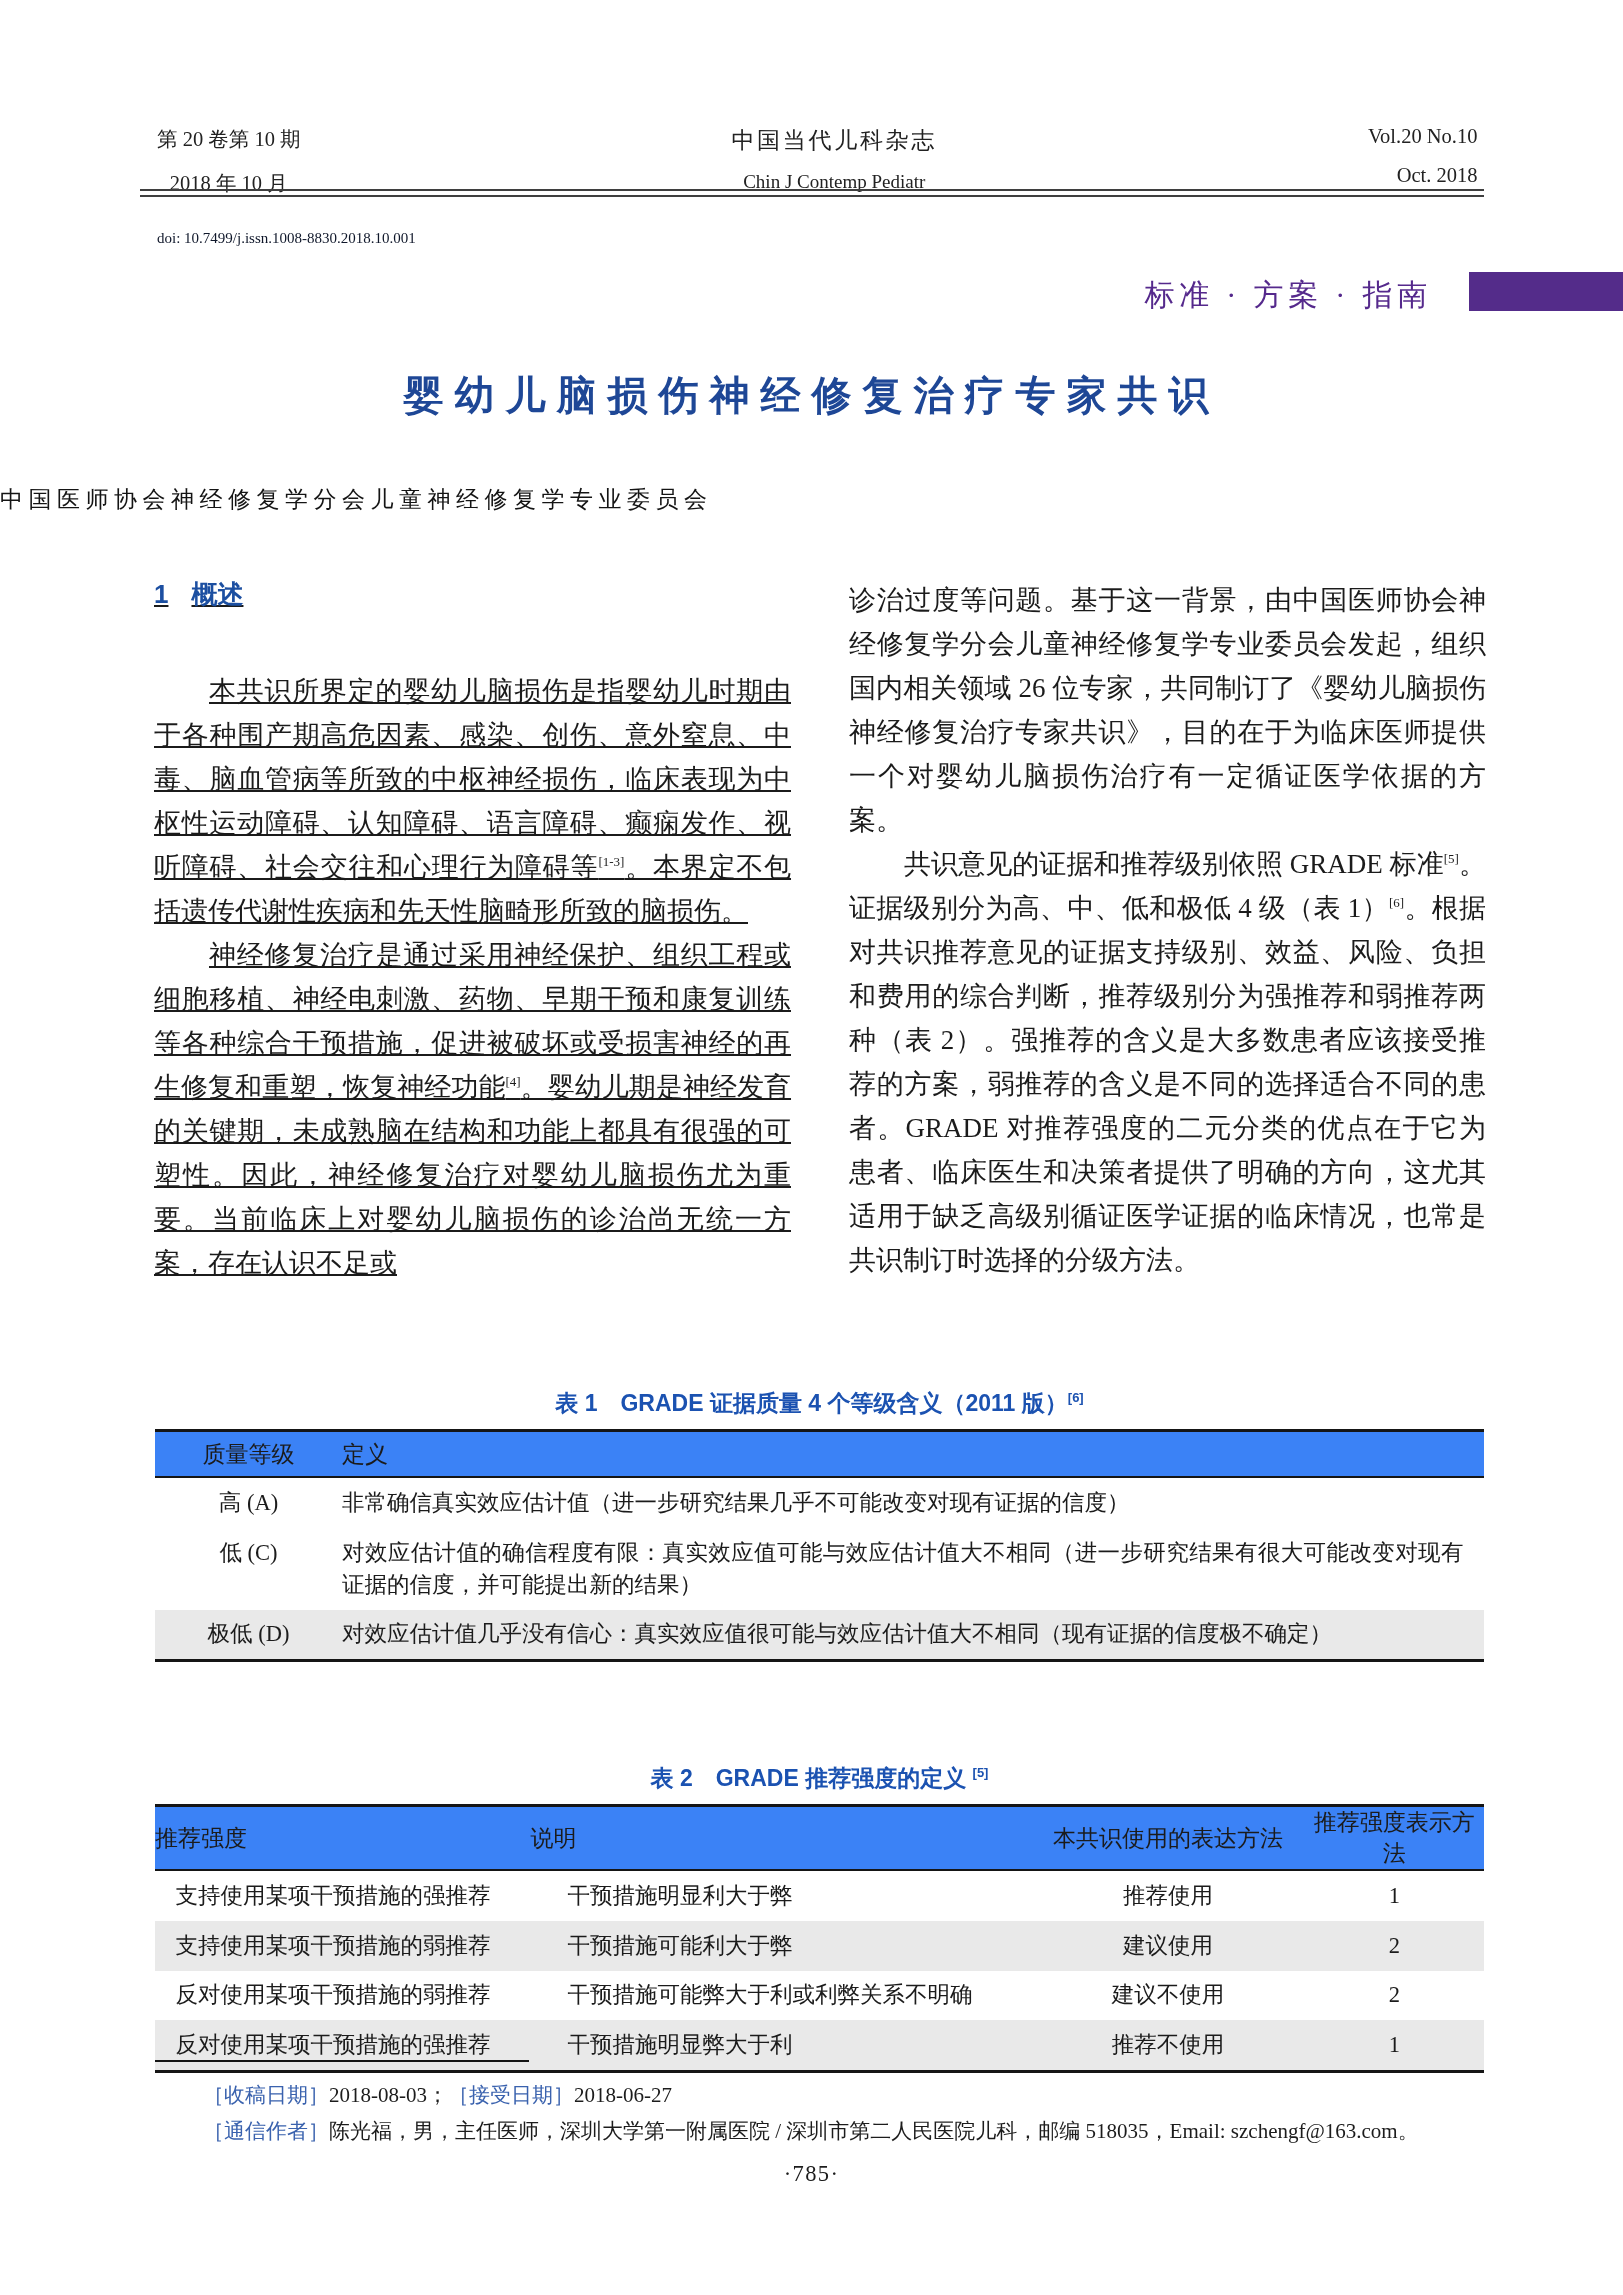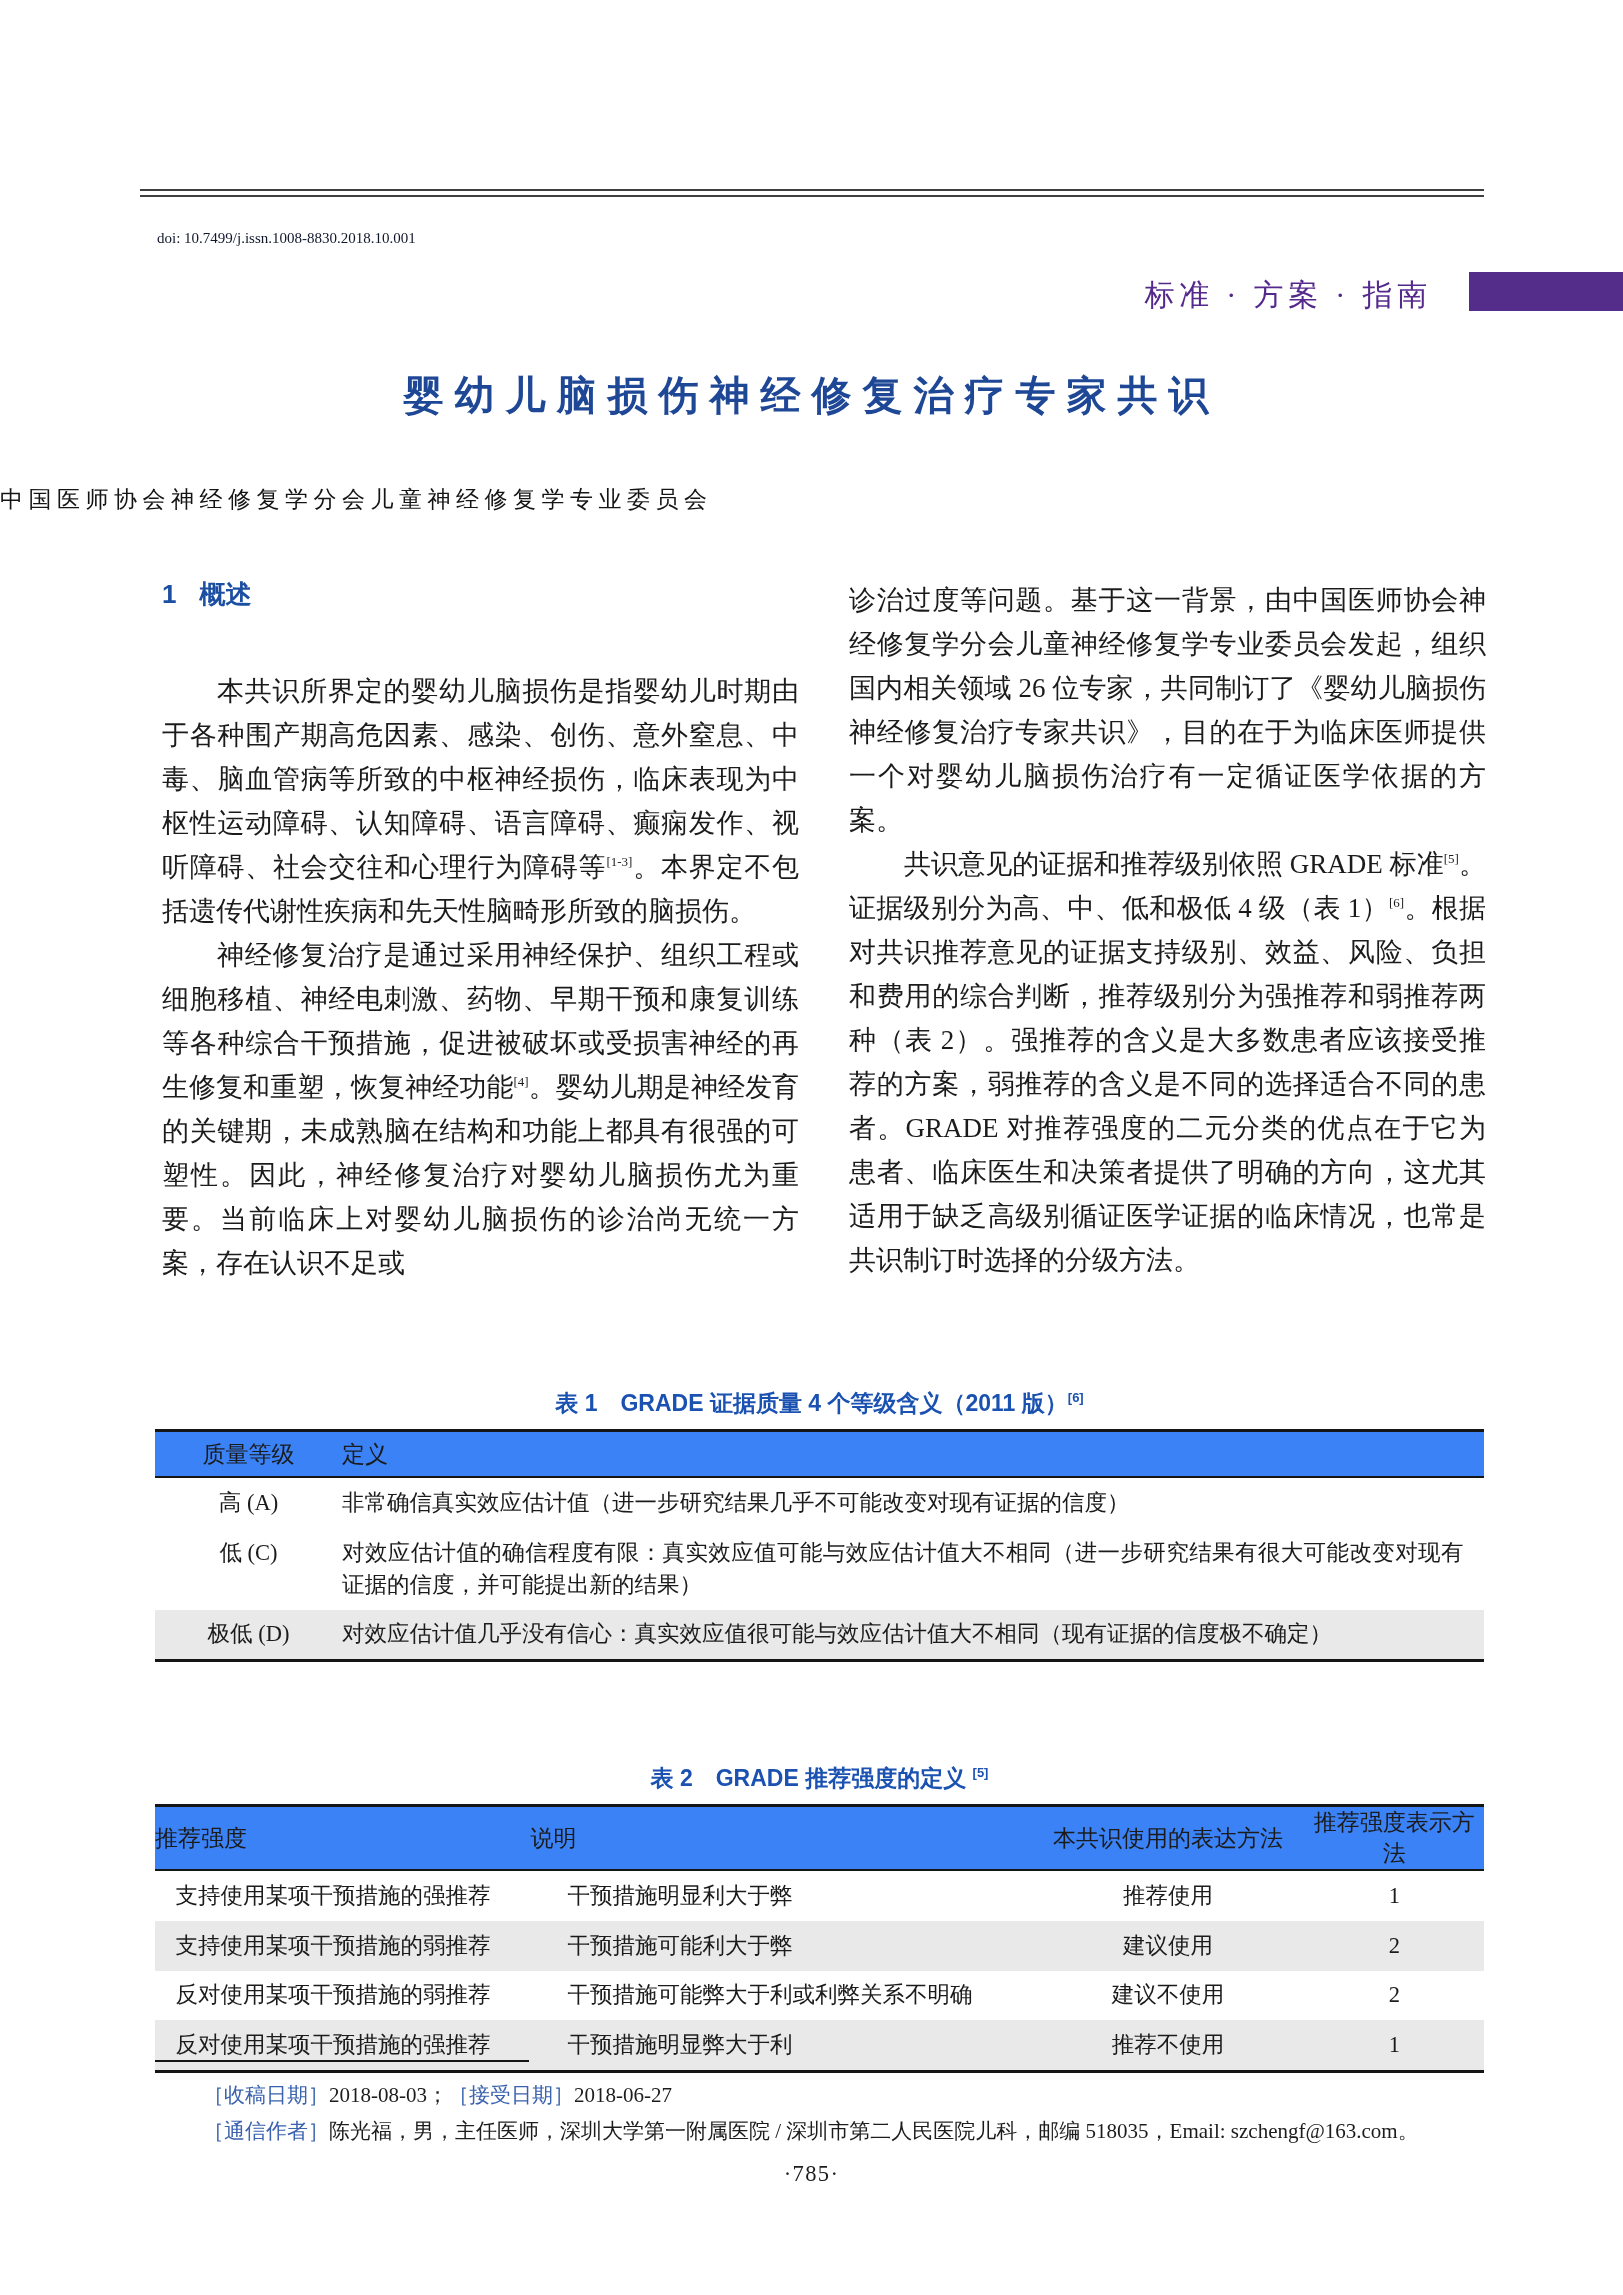--- a/index.html
+++ b/index.html
@@ -43,21 +43,21 @@
     position:absolute; left:0; width:100%; top:368px; text-align:center;
     font-size:40px; font-weight:bold; color:#1e4796; letter-spacing:11px;
   }
   .article-author{
     position:absolute; left:0; width:100%; top:484px; 
     font-size:23px; letter-spacing:5.5px; color:#141414;
   }
   
   .col{ position:absolute; top:578px; width:637px; font-size:27px; line-height:44px;
         text-align:justify; text-justify:inter-ideograph; }
-  .col-left{ left:162px; }
+  .col-left{ left:154px;text-decoration:underline; }
   .col-right{ left:849px; }
   .section-heading{
     font-family:"Liberation Sans","DejaVu Sans",sans-serif;
     font-weight:bold; font-size:26px; color:#1c4fa1; line-height:33px;
     text-align:left;
   }
   .section-heading .sec-num{ margin-right:23px; }
   .para{ margin:0; }
   .indent{ text-indent:55px; }
   .first-para{ margin-top:58px; }
@@ -106,20 +106,34 @@
   .page-number{
     position:absolute; left:0; width:100%; top:2161px; text-align:center;
     font-size:22.5px; color:#1c1c1c; letter-spacing:1.4px;
   }
 </style>
 </head>
 <body>
 
 <div class="page">
 
+  <div class="journal-header">
+    <div class="jh-left">
+      <div>第 20 卷第 10 期</div>
+      <div class="jh-line2">2018 年 10 月</div>
+    </div>
+    <div class="jh-center">
+      <div class="jh-cn">中国当代儿科杂志</div>
+      <div class="jh-en">Chin J Contemp Pediatr</div>
+    </div>
+    <div class="jh-right">
+      <div>Vol.20 No.10</div>
+      <div class="jh-line2">Oct. 2018</div>
+    </div>
+  </div>
   <div class="header-rule"></div>
 
   <div class="doi-line">doi: 10.7499/j.issn.1008-8830.2018.10.001</div>
   <div class="category-label">标准 · 方案 · 指南</div>
   <div class="category-block"></div>
 
   <div class="article-title">婴幼儿脑损伤神经修复治疗专家共识</div>
   <div class="article-author">中国医师协会神经修复学分会儿童神经修复学专业委员会</div>
 
   <div class="col col-left">

